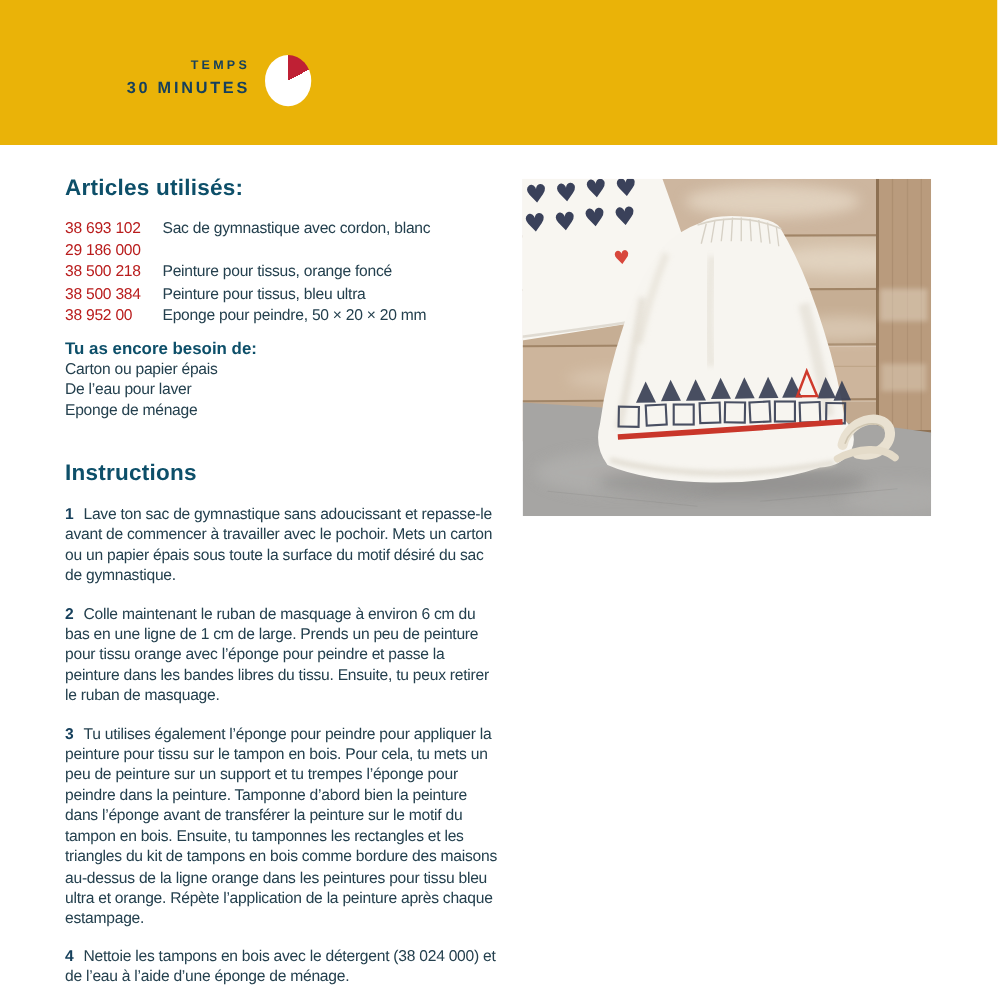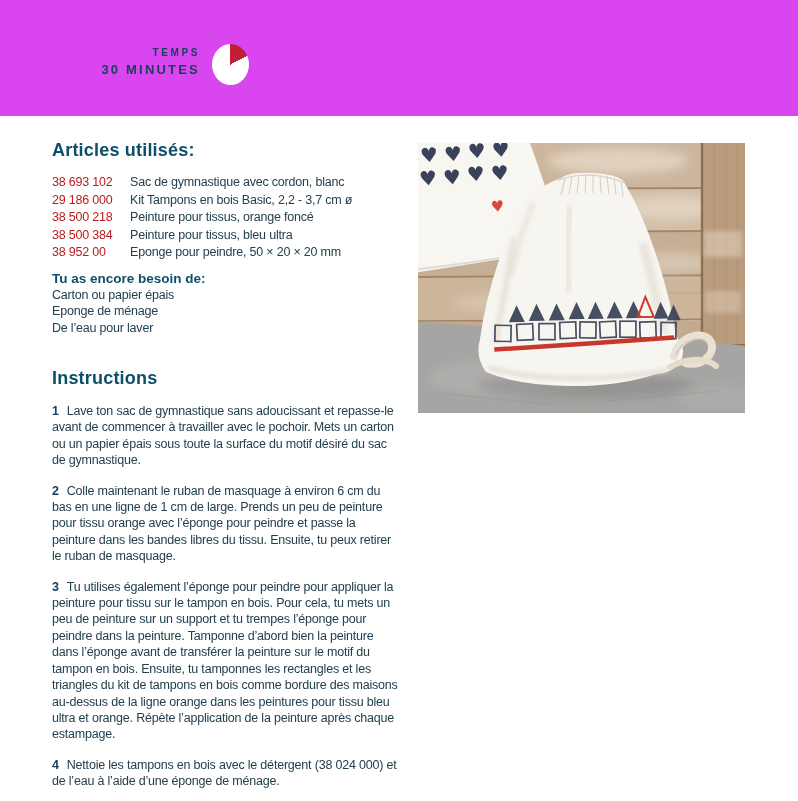--- a/index.html
+++ b/index.html
@@ -1,21 +1,21 @@
 <!DOCTYPE html>
 <html><head>
 <meta charset="utf-8">
 <style>
   html,body{margin:0;padding:0;}
   body{
     width:798px;height:801px;position:relative;background:#ffffff;
     font-family:"Liberation Sans",sans-serif;color:#24404e;overflow:hidden;
   }
   
-  .topbar{position:absolute;left:0;top:0;width:798px;height:116px;background:#d946ef;}
+  .topbar{position:absolute;left:0;top:0;width:798px;height:116px;background:#eab308;}
   .time-block{position:absolute;left:38px;top:47px;width:162px;text-align:right;color:#16405c;}
   .time-label{font-size:10px;font-weight:bold;letter-spacing:2.6px;}
   .time-value{font-size:13px;font-weight:bold;letter-spacing:2.2px;margin-top:4px;white-space:nowrap;}
   .timer-icon{
     position:absolute;left:212px;top:44px;width:37px;height:41px;border-radius:50%;
     background:conic-gradient(#bf2034 0deg 62deg,#ffffff 62deg 360deg);
   }
   .difficulty-block{position:absolute;left:553px;top:48px;color:#16405c;}
   .diff-label{font-size:11px;font-weight:bold;letter-spacing:2.2px;white-space:nowrap;}
   .diff-bar{display:flex;gap:2px;margin-top:7px;width:192px;}
@@ -55,40 +55,39 @@
 
   <h2 class="section-title">Articles utilisés:</h2>
 
   <div class="article-list">
     <div class="article-row">
       <span class="article-num">38 693 102</span>
       <span class="article-desc">Sac de gymnastique avec cordon, blanc</span>
     </div>
     <div class="article-row">
       <span class="article-num">29 186 000</span>
-      <span class="article-desc">Kit Tampons en bois Basic, 2,2 - 3,7 cm ø</span>
     </div>
     <div class="article-row">
       <span class="article-num">38 500 218</span>
       <span class="article-desc">Peinture pour tissus, orange foncé</span>
     </div>
     <div class="article-row">
       <span class="article-num">38 500 384</span>
       <span class="article-desc">Peinture pour tissus, bleu ultra</span>
     </div>
     <div class="article-row">
       <span class="article-num">38 952 00</span>
       <span class="article-desc">Eponge pour peindre, 50 × 20 × 20 mm</span>
     </div>
   </div>
 
   <div class="also-title">Tu as encore besoin de:</div>
   <div class="also-item">Carton ou papier épais</div>
+  <div class="also-item">De l’eau pour laver</div>
   <div class="also-item">Eponge de ménage</div>
-  <div class="also-item">De l’eau pour laver</div>
 
   <h2 class="section-title instructions-title">Instructions</h2>
 
   <p class="step"><span class="step-num">1</span><span>Lave ton sac de gymnastique sans adoucissant et repasse-le avant de commencer à travailler avec le pochoir. Mets un carton ou un papier épais sous toute la surface du motif désiré du sac de gymnastique.</span></p>
   <p class="step"><span class="step-num">2</span><span>Colle maintenant le ruban de masquage à environ 6 cm du bas en une ligne de 1 cm de large. Prends un peu de peinture pour tissu orange avec l’éponge pour peindre et passe la peinture dans les bandes libres du tissu. Ensuite, tu peux retirer le ruban de masquage.</span></p>
   <p class="step"><span class="step-num">3</span><span>Tu utilises également l’éponge pour peindre pour appliquer la peinture pour tissu sur le tampon en bois. Pour cela, tu mets un peu de peinture sur un support et tu trempes l’éponge pour peindre dans la peinture. Tamponne d’abord bien la peinture dans l’éponge avant de transférer la peinture sur le motif du tampon en bois. Ensuite, tu tamponnes les rectangles et les triangles du kit de tampons en bois comme bordure des maisons au-dessus de la ligne orange dans les peintures pour tissu bleu ultra et orange. Répète l’application de la peinture après chaque estampage.</span></p>
   <p class="step"><span class="step-num">4</span><span>Nettoie les tampons en bois avec le détergent (38 024 000) et de l’eau à l’aide d’une éponge de ménage.</span></p>
 </div>
 
 <div class="photo">

